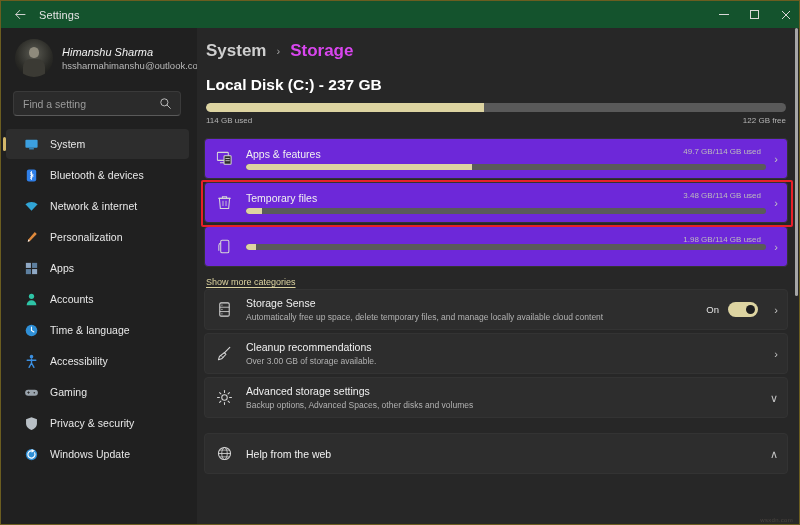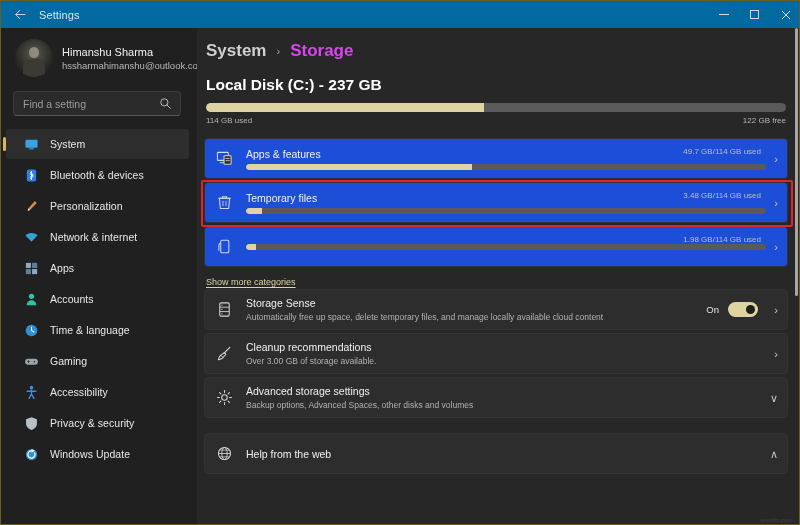--- a/index.html
+++ b/index.html
@@ -14,21 +14,21 @@
     position:relative;
     width:800px; height:525px;
     background:#202020;
     border:1px solid #6b5d20;
     overflow:hidden;
   }
 
   
   .titlebar {
     position:absolute; top:0; left:0; width:800px; height:27px;
-    background:#0369a1;
+    background:#14532d;
     display:flex; align-items:center;
   }
   .tb-back {
     width:38px; height:27px;
     display:flex; align-items:center; justify-content:center;
     color:#d4d4d4; font-size:12px;
   }
   .tb-title {
     font-size:11px; color:#e4e4e4; letter-spacing:.1px;
   }
@@ -62,21 +62,21 @@
     width:10px; height:11px; margin-left:-5px;
     border-radius:50% 50% 45% 45%;
     background:#8e8a7c;
   }
   .avatar .body {
     position:absolute; left:50%; top:52%;
     width:22px; height:20px; margin-left:-11px;
     border-radius:8px 8px 2px 2px;
     background:#3b3a34;
   }
-  .pname { font-size:11px; color:#f2f2f2; line-height:14px; }
+  .pname { font-size:11px; color:#f2f2f2; line-height:14px;font-style:italic; }
   .pmail { font-size:9.5px; color:#b8b8b8; line-height:13px; }
 
   .searchbox {
     position:relative;
     margin:14px 0 0 12px;
     width:168px; height:25px;
     background:#2b2b2b;
     border:1px solid #3a3a3a;
     border-bottom:1px solid #5a5a5a;
     border-radius:4px;
@@ -141,21 +141,21 @@
   .diskbar .fill { height:100%; background:#ddd4a1; border-radius:5px 0 0 5px; }
   .disklabels {
     margin:4px 0 0 9px; width:580px;
     display:flex; justify-content:space-between;
     font-size:8px; color:#b5b5b5;text-align:center;
   }
 
   .cards { margin:13px 0 0 7px; width:584px; }
   .card {
     position:relative;
-    background:#1d4ed8;
+    background:#6d28d9;
     border:1px solid #333333;
     border-radius:4px;
     margin-bottom:3px;
     height:41px;
     display:flex; align-items:center;
     padding:0 9px 0 11px;
   }
   .card .ic { width:17px; height:17px; flex:none; margin-right:13px; }
   .card .body { flex:1; position:relative; }
   .card .ttl { font-size:10.5px; color:#f0f0f0; margin-bottom:4px; }
@@ -301,31 +301,31 @@
         <svg class="nav-ico" viewBox="0 0 16 16">
           <rect x="3" y="1.5" width="10" height="13" rx="2.2" fill="#2f7fe8"></rect>
           <path d="M6.4 4.6 L9.9 7.2 L6.4 9.8 M6.4 11.4 L9.9 8.8 L6.4 6.2" stroke="#ffffff" stroke-width="0.9" fill="none"></path>
           <line x1="8" y1="3.3" x2="8" y2="12.7" stroke="#ffffff" stroke-width="0.9"></line>
         </svg>
         <span class="nav-label">Bluetooth &amp; devices</span>
       </div>
 
       <div class="navitem">
         <svg class="nav-ico" viewBox="0 0 16 16">
+          <path d="M1.5 5.6 A10 10 0 0 1 14.5 5.6 L8 12.6 Z" fill="#31a5d6"></path>
+        </svg>
+        <span class="nav-label">Network &amp; internet</span>
+      </div>
+
+      <div class="navitem">
+        <svg class="nav-ico" viewBox="0 0 16 16">
           <path d="M11.5 2.2 L13.6 4.3 L6.4 11.8 L4 12.4 L4.6 10 Z" fill="#e08a3c"></path>
           <path d="M4.6 10 L4 12.4 L6.4 11.8 Z" fill="#f0f0f0"></path>
         </svg>
         <span class="nav-label">Personalization</span>
-      </div>
-
-      <div class="navitem">
-        <svg class="nav-ico" viewBox="0 0 16 16">
-          <path d="M1.5 5.6 A10 10 0 0 1 14.5 5.6 L8 12.6 Z" fill="#31a5d6"></path>
-        </svg>
-        <span class="nav-label">Network &amp; internet</span>
       </div>
 
       <div class="navitem">
         <svg class="nav-ico" viewBox="0 0 16 16">
           <rect x="2" y="2" width="5.4" height="5.4" fill="#8fa8c4"></rect>
           <rect x="8.6" y="2" width="5.4" height="5.4" fill="#5d7falt" style="fill:#5d7f9f"></rect>
           <rect x="2" y="8.6" width="5.4" height="5.4" fill="#5d7f9f"></rect>
           <rect x="8.6" y="8.6" width="5.4" height="5.4" fill="#8fa8c4"></rect>
         </svg>
         <span class="nav-label">Apps</span>
@@ -342,34 +342,34 @@
       <div class="navitem">
         <svg class="nav-ico" viewBox="0 0 16 16">
           <circle cx="8" cy="8" r="6.2" fill="#2f8fd6"></circle>
           <path d="M8 4.4 V8 L10.6 9.6" stroke="#ffffff" stroke-width="1.1" fill="none" stroke-linecap="round"></path>
         </svg>
         <span class="nav-label">Time &amp; language</span>
       </div>
 
       <div class="navitem">
         <svg class="nav-ico" viewBox="0 0 16 16">
+          <circle cx="8" cy="2.8" r="1.9" fill="#3b8fe0"></circle>
+          <path d="M8 5.2 L8 9.6 M3.4 6.6 L12.6 6.6 M8 9.6 L5.4 14.2 M8 9.6 L10.6 14.2" stroke="#3b8fe0" stroke-width="1.5" stroke-linecap="round" fill="none"></path>
+        </svg>
+        <span class="nav-label">Accessibility</span>
+      </div>
+
+      <div class="navitem">
+        <svg class="nav-ico" viewBox="0 0 16 16">
           <rect x="1.2" y="5" width="13.6" height="6.4" rx="3.2" fill="#9aa4ad"></rect>
           <rect x="3.5" y="7.6" width="2.6" height="0.9" fill="#2a2a2a"></rect>
           <rect x="4.35" y="6.75" width="0.9" height="2.6" fill="#2a2a2a"></rect>
           <circle cx="11" cy="8.2" r="0.85" fill="#2a2a2a"></circle>
         </svg>
         <span class="nav-label">Gaming</span>
-      </div>
-
-      <div class="navitem">
-        <svg class="nav-ico" viewBox="0 0 16 16">
-          <circle cx="8" cy="2.8" r="1.9" fill="#3b8fe0"></circle>
-          <path d="M8 5.2 L8 9.6 M3.4 6.6 L12.6 6.6 M8 9.6 L5.4 14.2 M8 9.6 L10.6 14.2" stroke="#3b8fe0" stroke-width="1.5" stroke-linecap="round" fill="none"></path>
-        </svg>
-        <span class="nav-label">Accessibility</span>
       </div>
 
       <div class="navitem">
         <svg class="nav-ico" viewBox="0 0 16 16">
           <path d="M8 1.2 L13.8 3.4 V8 C13.8 11.4 11.2 13.8 8 14.8 C4.8 13.8 2.2 11.4 2.2 8 V3.4 Z" fill="#b9c0c6"></path>
         </svg>
         <span class="nav-label">Privacy &amp; security</span>
       </div>
 
       <div class="navitem">

